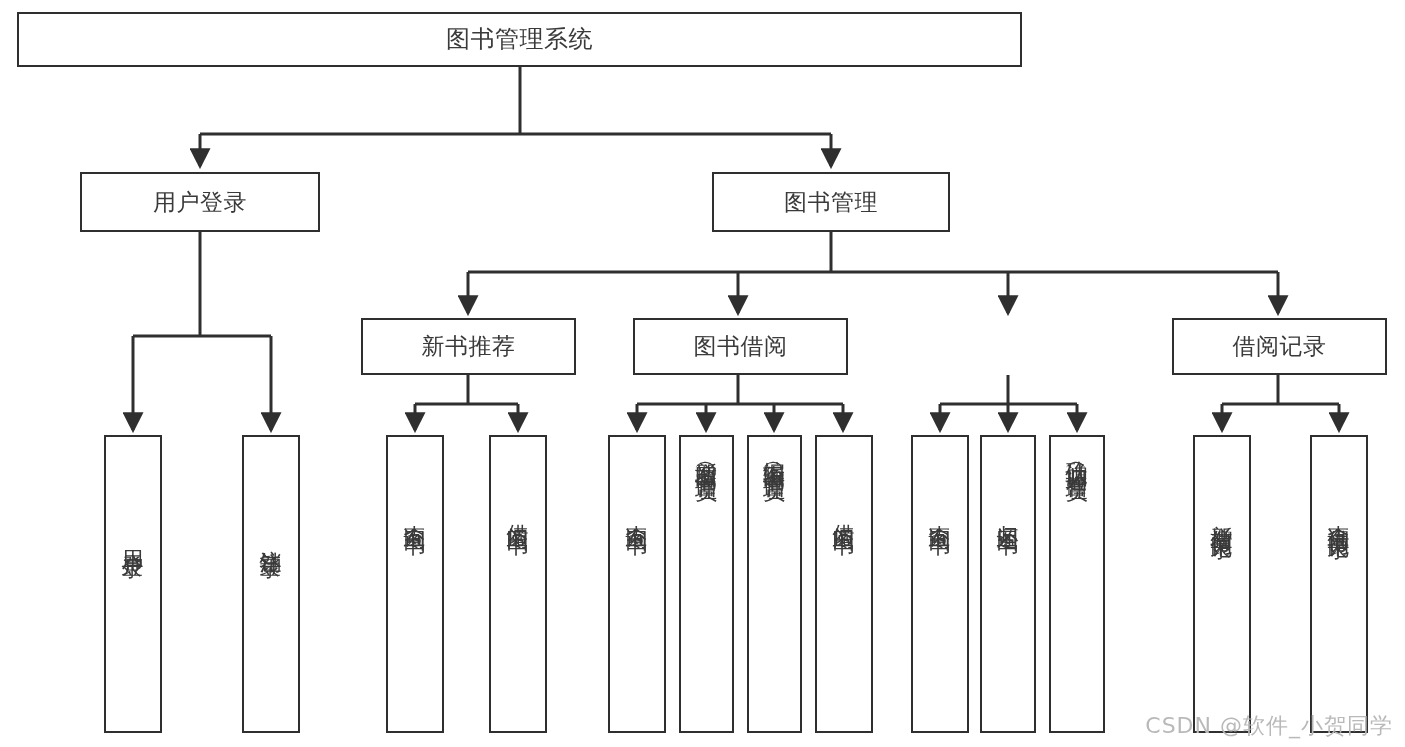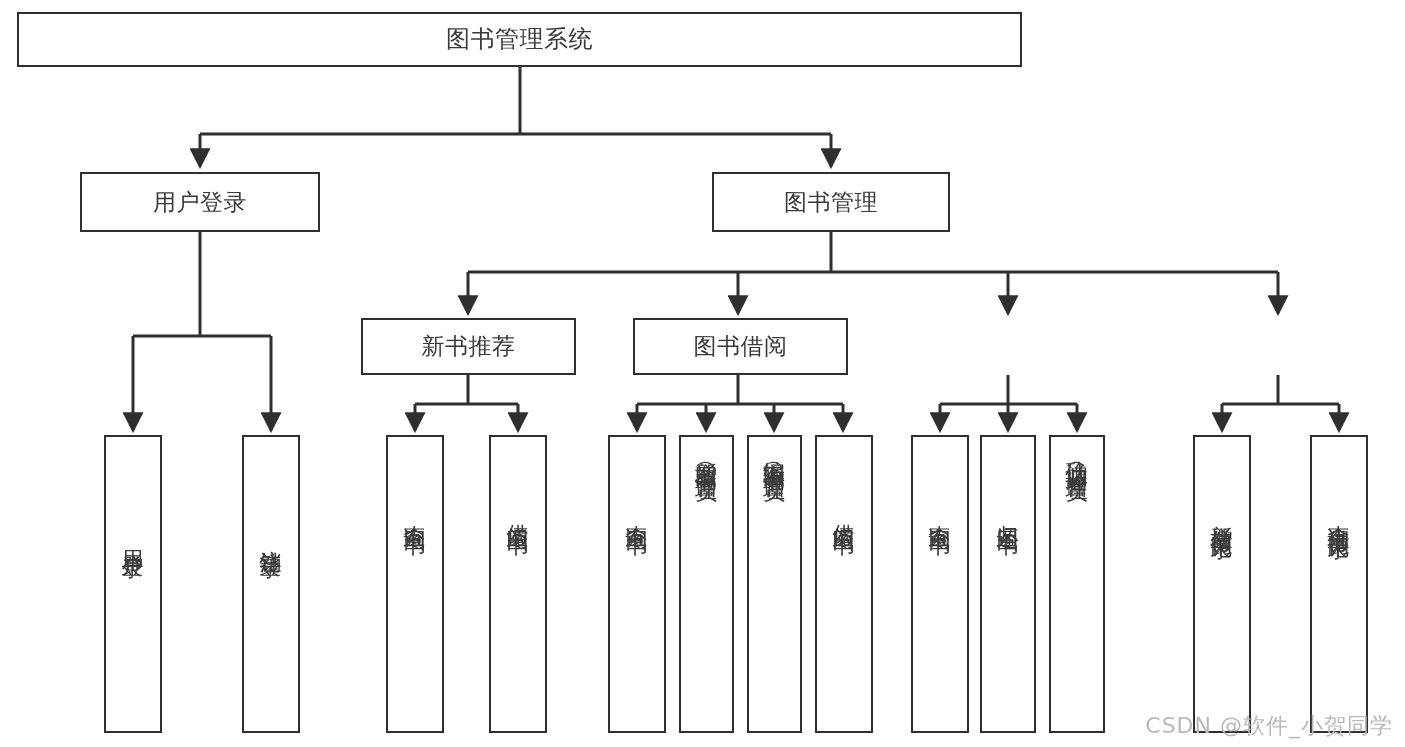--- a/index.html
+++ b/index.html
@@ -137,20 +137,23 @@
   <div class="node" style="left:712px;top:172px;width:238px;height:60px;">
     <span class="label">图书管理</span>
   </div>
 
   <div class="node" style="left:361px;top:318px;width:215px;height:57px;">
     <span class="label">新书推荐</span>
   </div>
   <div class="node" style="left:633px;top:318px;width:215px;height:57px;">
     <span class="label">图书借阅</span>
   </div>
+  <div class="node" style="left:1172px;top:318px;width:215px;height:57px;">
+    <span class="label">借阅记录</span>
+  </div>
 
   <div class="node leaf low-text" style="left:104px;top:435px;width:58px;height:298px;">
     <span class="label">用户登录</span>
   </div>
   <div class="node leaf low-text" style="left:242px;top:435px;width:58px;height:298px;">
     <span class="label">注销登录</span>
   </div>
 
   <div class="node leaf mid-text" style="left:386px;top:435px;width:58px;height:298px;">
     <span class="label">查询图书</span>

